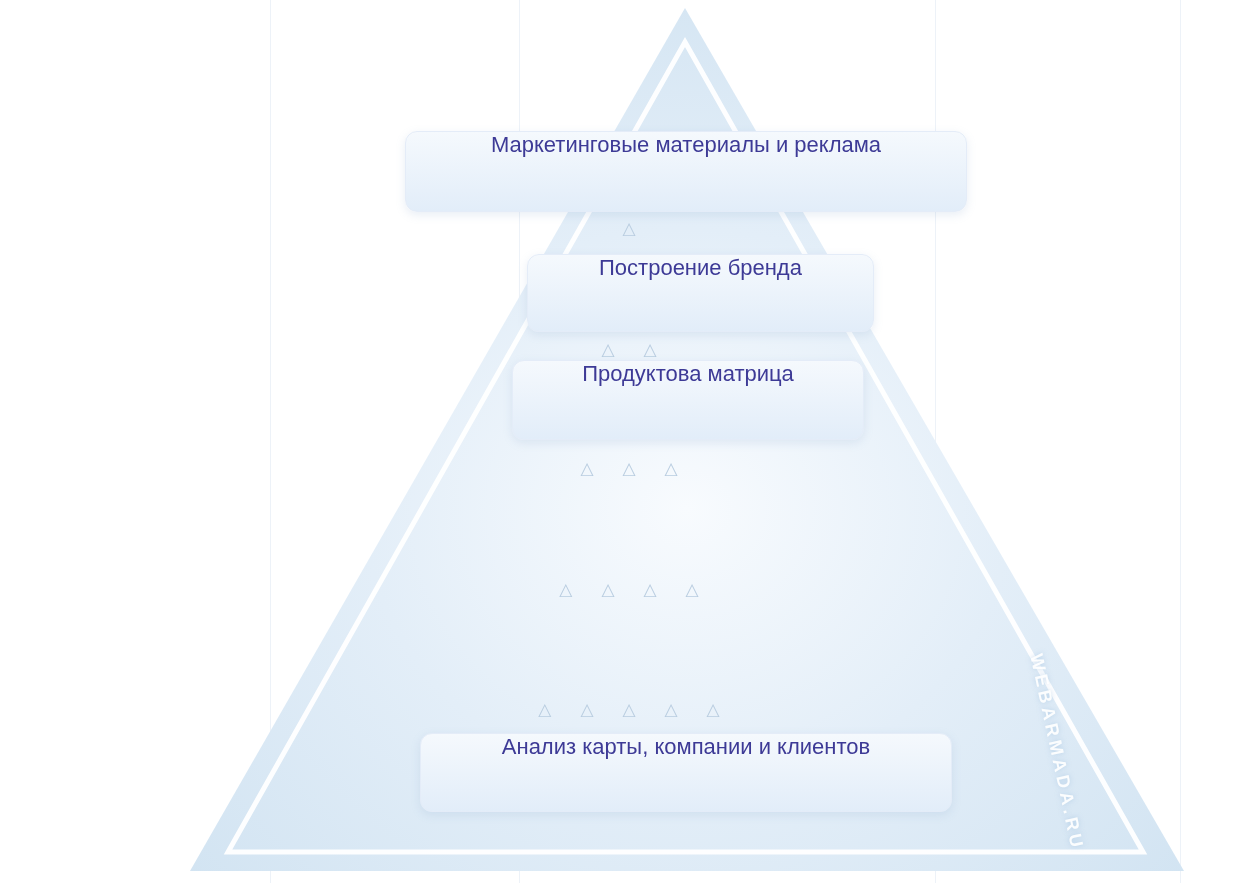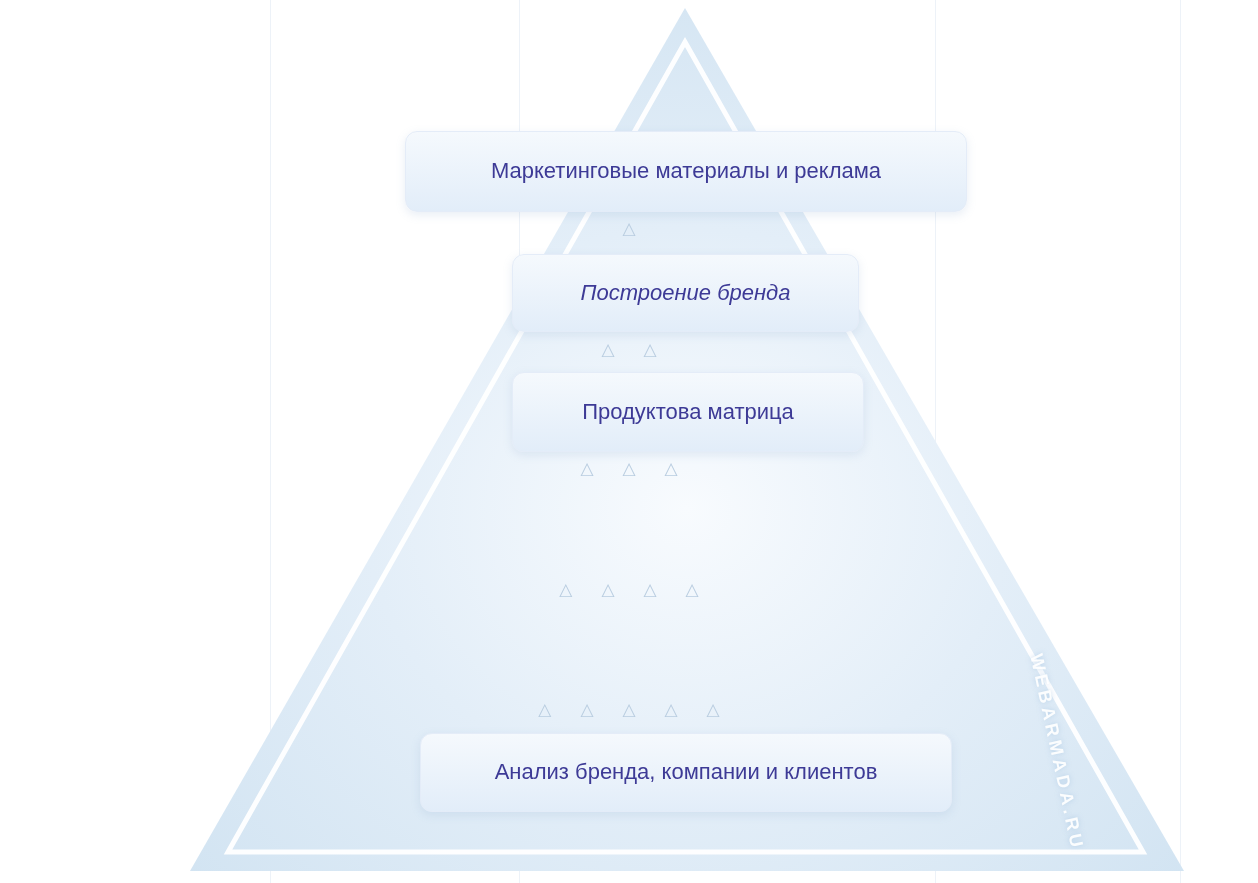--- a/index.html
+++ b/index.html
@@ -23,21 +23,20 @@
     background: #edf2f8;
   }
   .pyramid-svg {
     position: absolute;
     left: 0;
     top: 0;
   }
   .level-box {
     position: absolute;
     display: flex;
-    align-items: center;
     justify-content: center;
     background: linear-gradient(180deg, #f5f9fd 0%, #e2edf9 100%);
     border: 1px solid #e4ecf8;
     border-radius: 12px;
     box-shadow: 0 3px 10px rgba(130, 160, 200, 0.18);
     color: #3d3a96;
     font-size: 22px;
     text-align: center;
     line-height: 1.2;
   }
@@ -92,29 +91,29 @@
     <polygon points="685,42 1143,852 228,852" fill="none" stroke="#ffffff" stroke-width="5" stroke-linejoin="miter" opacity="0.95"></polygon>
   </svg>
 
   <div class="level-box" style="left:405px; top:131px; width:560px; height:79px;">
     <span>Маркетинговые материалы и реклама</span>
   </div>
   <div class="marker-row" style="top:216px;">
       <span class="tri-marker">△</span>
     </div>
 
-  <div class="level-box" style="left:512px; top:254px; width:345px; height:76px;font-style:italic;">
+  <div class="level-box" style="left:527px; top:254px; width:345px; height:76px;">
     <span>Построение бренда</span>
   </div>
   <div class="marker-row" style="top:337px;">
       <span class="tri-marker">△</span>
       <span class="tri-marker">△</span>
     </div>
 
-  <div class="level-box" style="left:512px; top:372px; width:350px; height:78px;">
+  <div class="level-box" style="left:512px; top:360px; width:350px; height:78px;">
     <span>Продуктова матрица</span>
   </div>
   <div class="marker-row" style="top:456px;">
       <span class="tri-marker">△</span>
       <span class="tri-marker">△</span>
       <span class="tri-marker">△</span>
     </div>
 
   <div class="marker-row" style="top:577px;">
       <span class="tri-marker">△</span>
@@ -125,18 +124,18 @@
 
   <div class="marker-row" style="top:697px;">
       <span class="tri-marker">△</span>
       <span class="tri-marker">△</span>
       <span class="tri-marker">△</span>
       <span class="tri-marker">△</span>
       <span class="tri-marker">△</span>
     </div>
 
   <div class="level-box" style="left:420px; top:733px; width:530px; height:77px;">
-    <span>Анализ бренда, компании и клиентов</span>
+    <span>Анализ карты, компании и клиентов</span>
   </div>
 
   <div class="watermark">WEBARMADA.RU</div>
 
 </div>
 
 </body></html>

